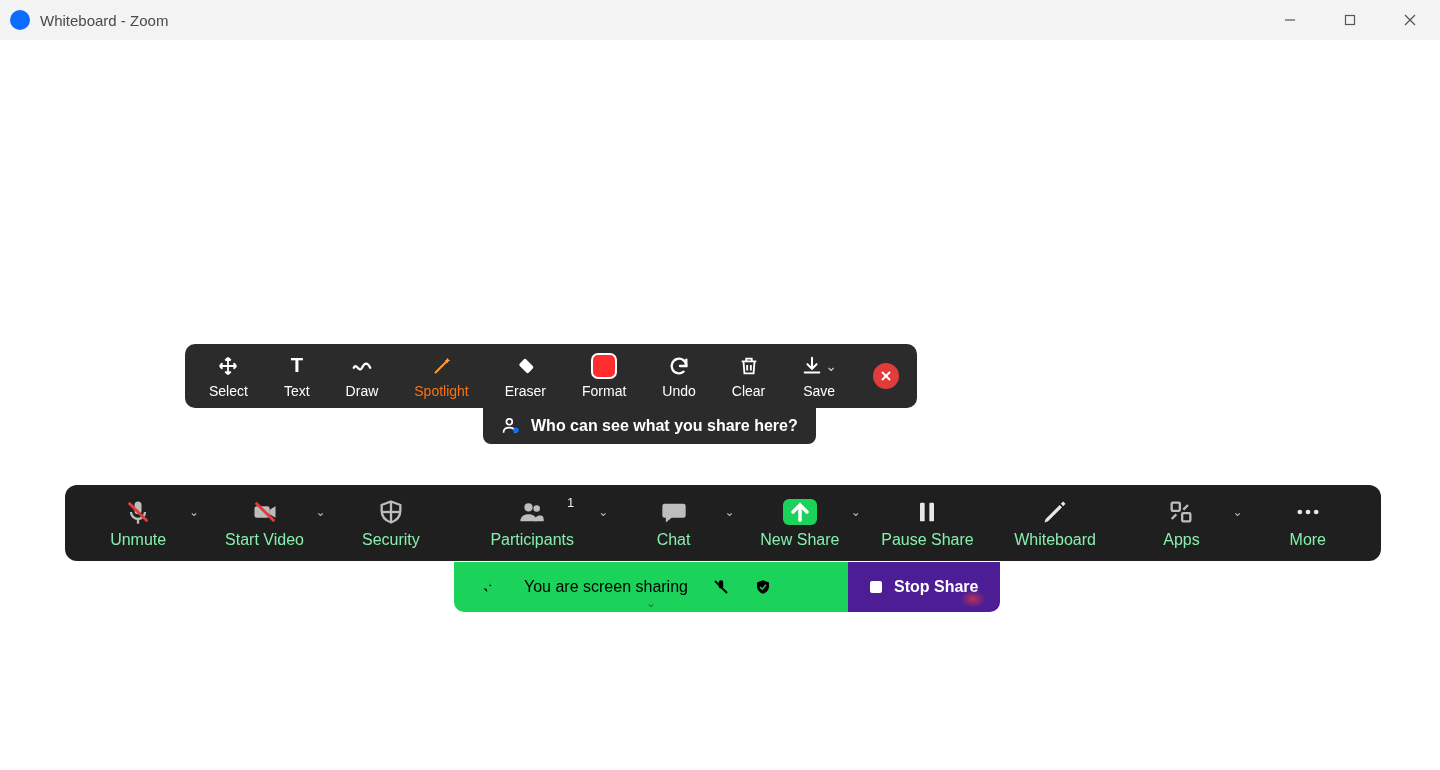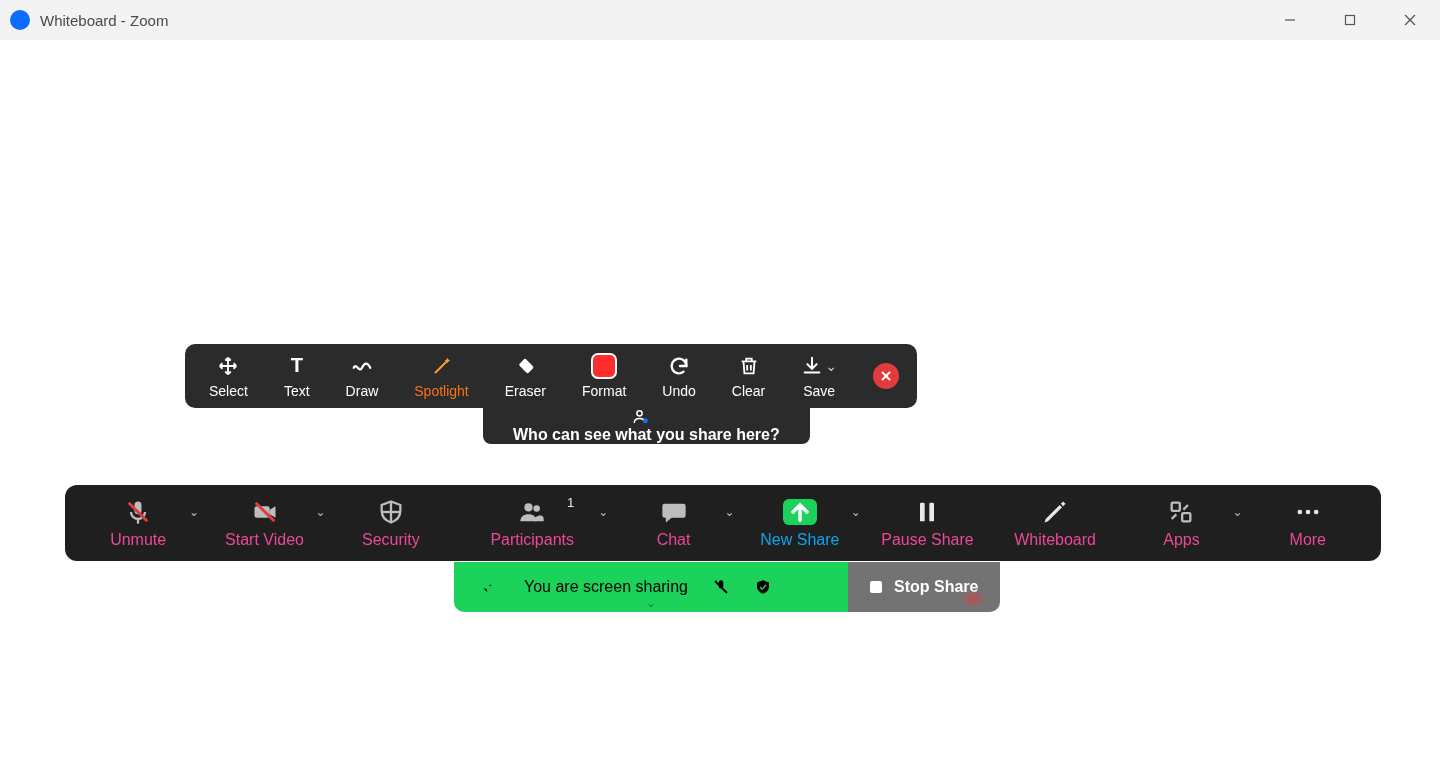--- a/index.html
+++ b/index.html
@@ -21,43 +21,43 @@
   .anno-icon { height: 26px; display: flex; align-items: center; justify-content: center; }
   .anno-icon svg { width: 22px; height: 22px; }
   .anno-label { margin-top: 4px; font-size: 14px; }
   .format-swatch { width: 26px; height: 26px; border-radius: 7px; background: #ff2d2d; border: 2px solid #fff; }
   .save-group { display: flex; align-items: center; }
   .save-caret { margin-left: 2px; color: #ccc; }
   .close-circle { margin: 0 12px 0 18px; width: 26px; height: 26px; border-radius: 50%; background: #e13b3b; display: flex; align-items: center; justify-content: center; cursor: pointer; }
   .close-circle svg { width: 12px; height: 12px; }
 
   
-  .share-tip { position: absolute; left: 483px; top: 408px; height: 36px; background: #2b2b2b; border-radius: 0 0 8px 8px; display: flex; align-items: center; padding: 0 30px; color: #fff; font-size: 16px; font-weight: 600; flex-direction: column; }
+  .share-tip { position: absolute; left: 483px; top: 408px; height: 36px; background: #2b2b2b; border-radius: 0 0 8px 8px; display: flex; align-items: center; padding: 0 18px; color: #fff; font-size: 16px; font-weight: 600; }
   .share-tip svg { width: 20px; height: 20px; margin-right: 10px; }
   .tip-dot { fill: #0b6cff; }
 
   
   .meeting-bar { position: absolute; left: 65px; top: 485px; right: 59px; height: 76px; background: #1f1f1f; border-radius: 12px; display: flex; align-items: center; justify-content: space-around; padding: 0 10px; }
   .mb-item { position: relative; display: flex; flex-direction: column; align-items: center; justify-content: center; color: #d6d6d6; cursor: pointer; min-width: 90px; }
   .mb-item .mb-icon { height: 30px; display: flex; align-items: center; justify-content: center; }
   .mb-item .mb-icon svg { width: 28px; height: 28px; }
-  .mb-item .mb-label { font-size: 16px; margin-top: 4px; color: #ec4899; }
-  .mb-item.green .mb-label { color: #0ea5e9; }
+  .mb-item .mb-label { font-size: 16px; margin-top: 4px; color: #86efac; }
+  .mb-item.green .mb-label { color: #86efac; }
   .mb-caret { position: absolute; right: -16px; top: 8px; font-size: 12px; color: #bdbdbd; cursor: pointer; }
   .badge { position: absolute; top: -2px; right: 18px; font-size: 13px; color: #e8e8e8; }
   .new-share-btn { width: 34px; height: 26px; border-radius: 6px; background: #1bd35a; display: flex; align-items: center; justify-content: center; }
   .new-share-btn svg { width: 16px; height: 16px; }
 
   
   .share-banner { position: absolute; left: 454px; top: 562px; height: 50px; display: flex; }
   .share-green { background: #1bd35a; color: #000; display: flex; align-items: center; padding: 8px 24px; border-radius: 0 0 0 10px; font-size: 16px; width: 394px; position: relative; }
   .share-green .sg-text { margin-left: 30px; font-weight: 500; }
   .share-green .mic-muted, .share-green .shield-ok { margin-left: 24px; }
   .share-green .caret-down { position: absolute; bottom: 2px; left: 50%; transform: translateX(-50%); font-size: 12px; color: #1b7a38; }
-  .share-red { background: #737373; color: #fff; display: flex; align-items: center; padding: 0 22px; border-radius: 0 0 10px 0; font-size: 16px; font-weight: 600; cursor: pointer; }
+  .share-red { background: #4c1d95; color: #fff; display: flex; align-items: center; padding: 0 22px; border-radius: 0 0 10px 0; font-size: 16px; font-weight: 600; cursor: pointer; }
   .share-red .stop-square { width: 12px; height: 12px; background: #fff; margin-right: 12px; border-radius: 2px; }
   .red-glow { position: absolute; left: 960px; top: 590px; width: 26px; height: 18px; background: radial-gradient(ellipse, rgba(225,59,59,0.7) 0%, rgba(225,59,59,0) 70%); border-radius: 50%; }
 
   .strike { stroke: #e13b3b; stroke-width: 2.5; }
 </style>
 </head>
 <body>
 
 <div class="titlebar">
   <div class="app-icon"></div>

